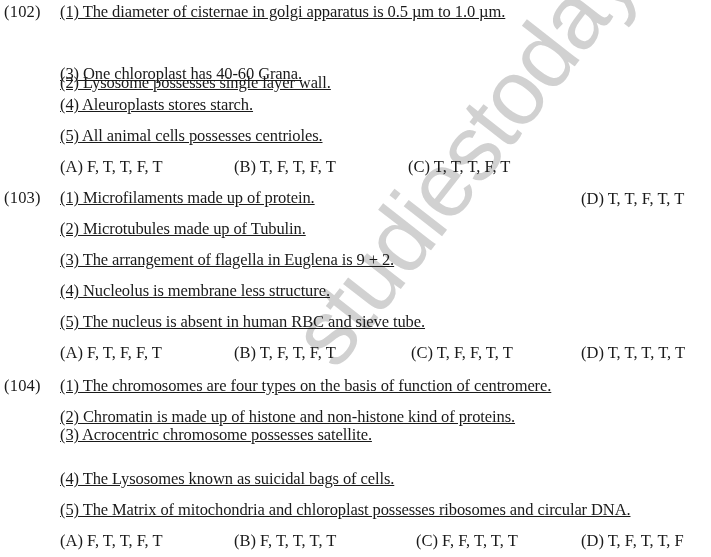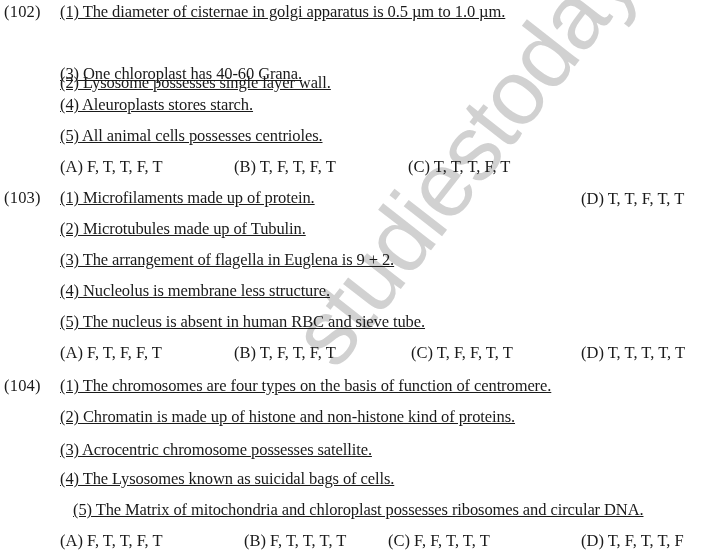--- a/index.html
+++ b/index.html
@@ -101,25 +101,25 @@
         <span class="opt" style="left:174px;">(B) T, F, T, F, T</span>
         <span class="opt" style="left:351px;text-align:right;">(C) T, F, F, T, T</span>
         <span class="opt" style="left:521px;">(D) T, T, T, T, T</span>
       </div>
     </div>
 
     <div class="question" style="top:376px;">
       <span class="qnum">(104)</span>
       <span class="line" style="top:0px;">(1) The chromosomes are four types on the basis of function of centromere.</span>
       <span class="line" style="top:31px;">(2) Chromatin is made up of histone and non-histone kind of proteins.</span>
-      <span class="line" style="top:64px;">(3) Acrocentric chromosome possesses satellite.</span>
+      <span class="line" style="top:49px;">(3) Acrocentric chromosome possesses satellite.</span>
       <span class="line" style="top:93px;">(4) The Lysosomes known as suicidal bags of cells.</span>
-      <span class="line" style="top:124px;margin-left:13px;">(5) The Matrix of mitochondria and chloroplast possesses ribosomes and circular DNA.</span>
+      <span class="line" style="top:124px;">(5) The Matrix of mitochondria and chloroplast possesses ribosomes and circular DNA.</span>
       <div class="opts" style="top:155px;">
         <span class="opt" style="left:0px;">(A) F, T, T, F, T</span>
-        <span class="opt" style="left:184px;">(B) F, T, T, T, T</span>
-        <span class="opt" style="left:328px;text-align:right;">(C) F, F, T, T, T</span>
+        <span class="opt" style="left:174px;">(B) F, T, T, T, T</span>
+        <span class="opt" style="left:356px;text-align:right;">(C) F, F, T, T, T</span>
         <span class="opt" style="left:521px;">(D) T, F, T, T, F</span>
       </div>
     </div>
 
   </div>
 </div>
 
 </body></html>

